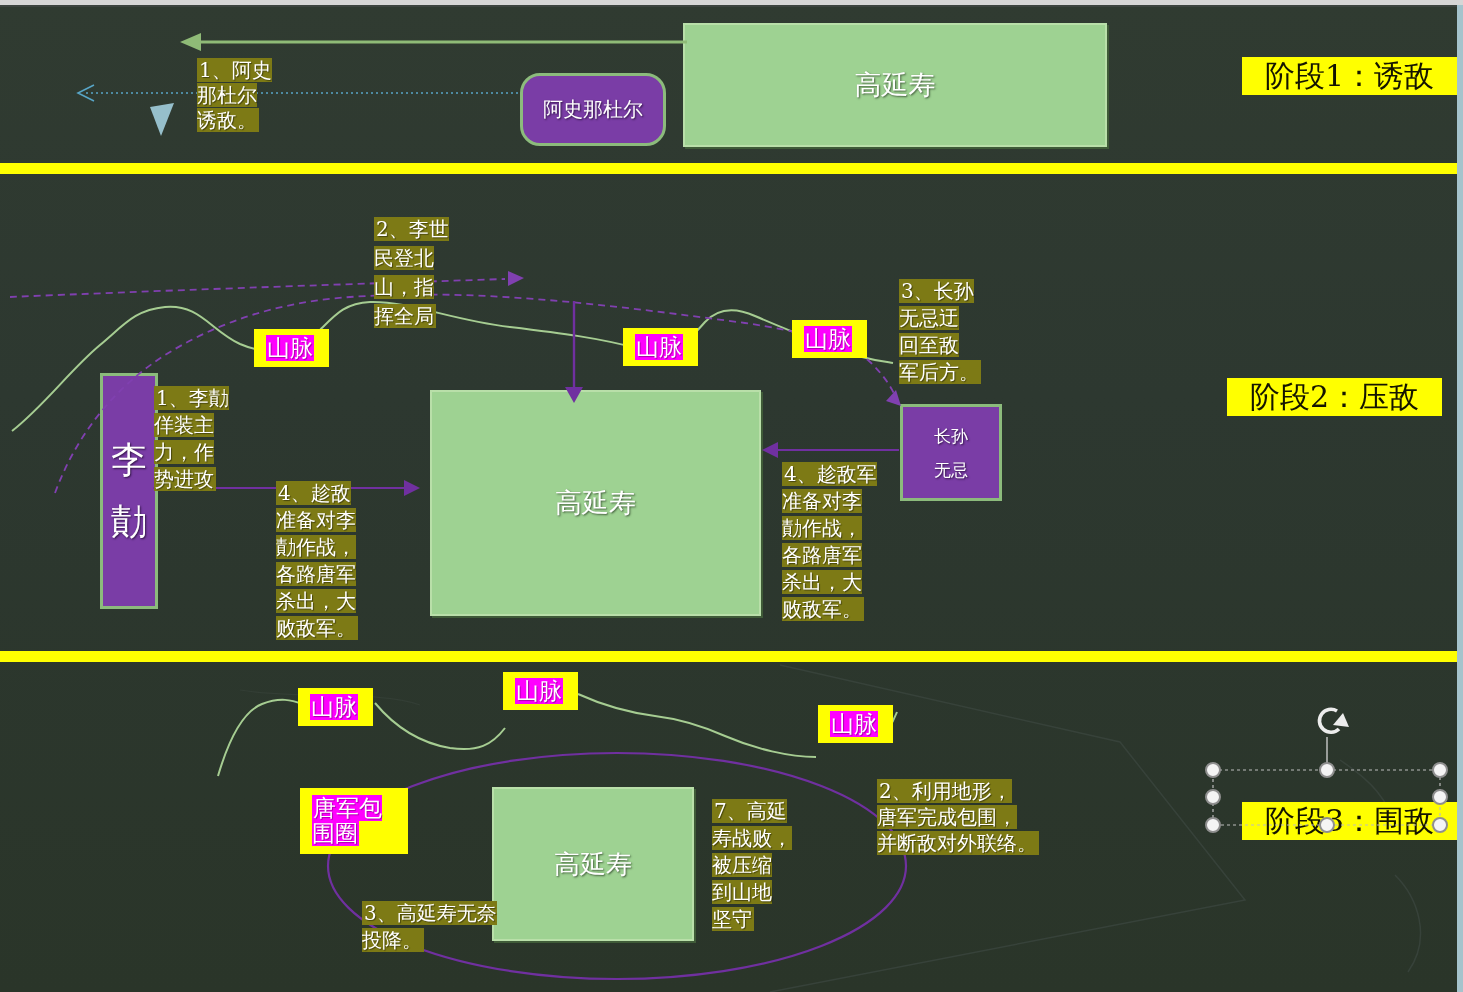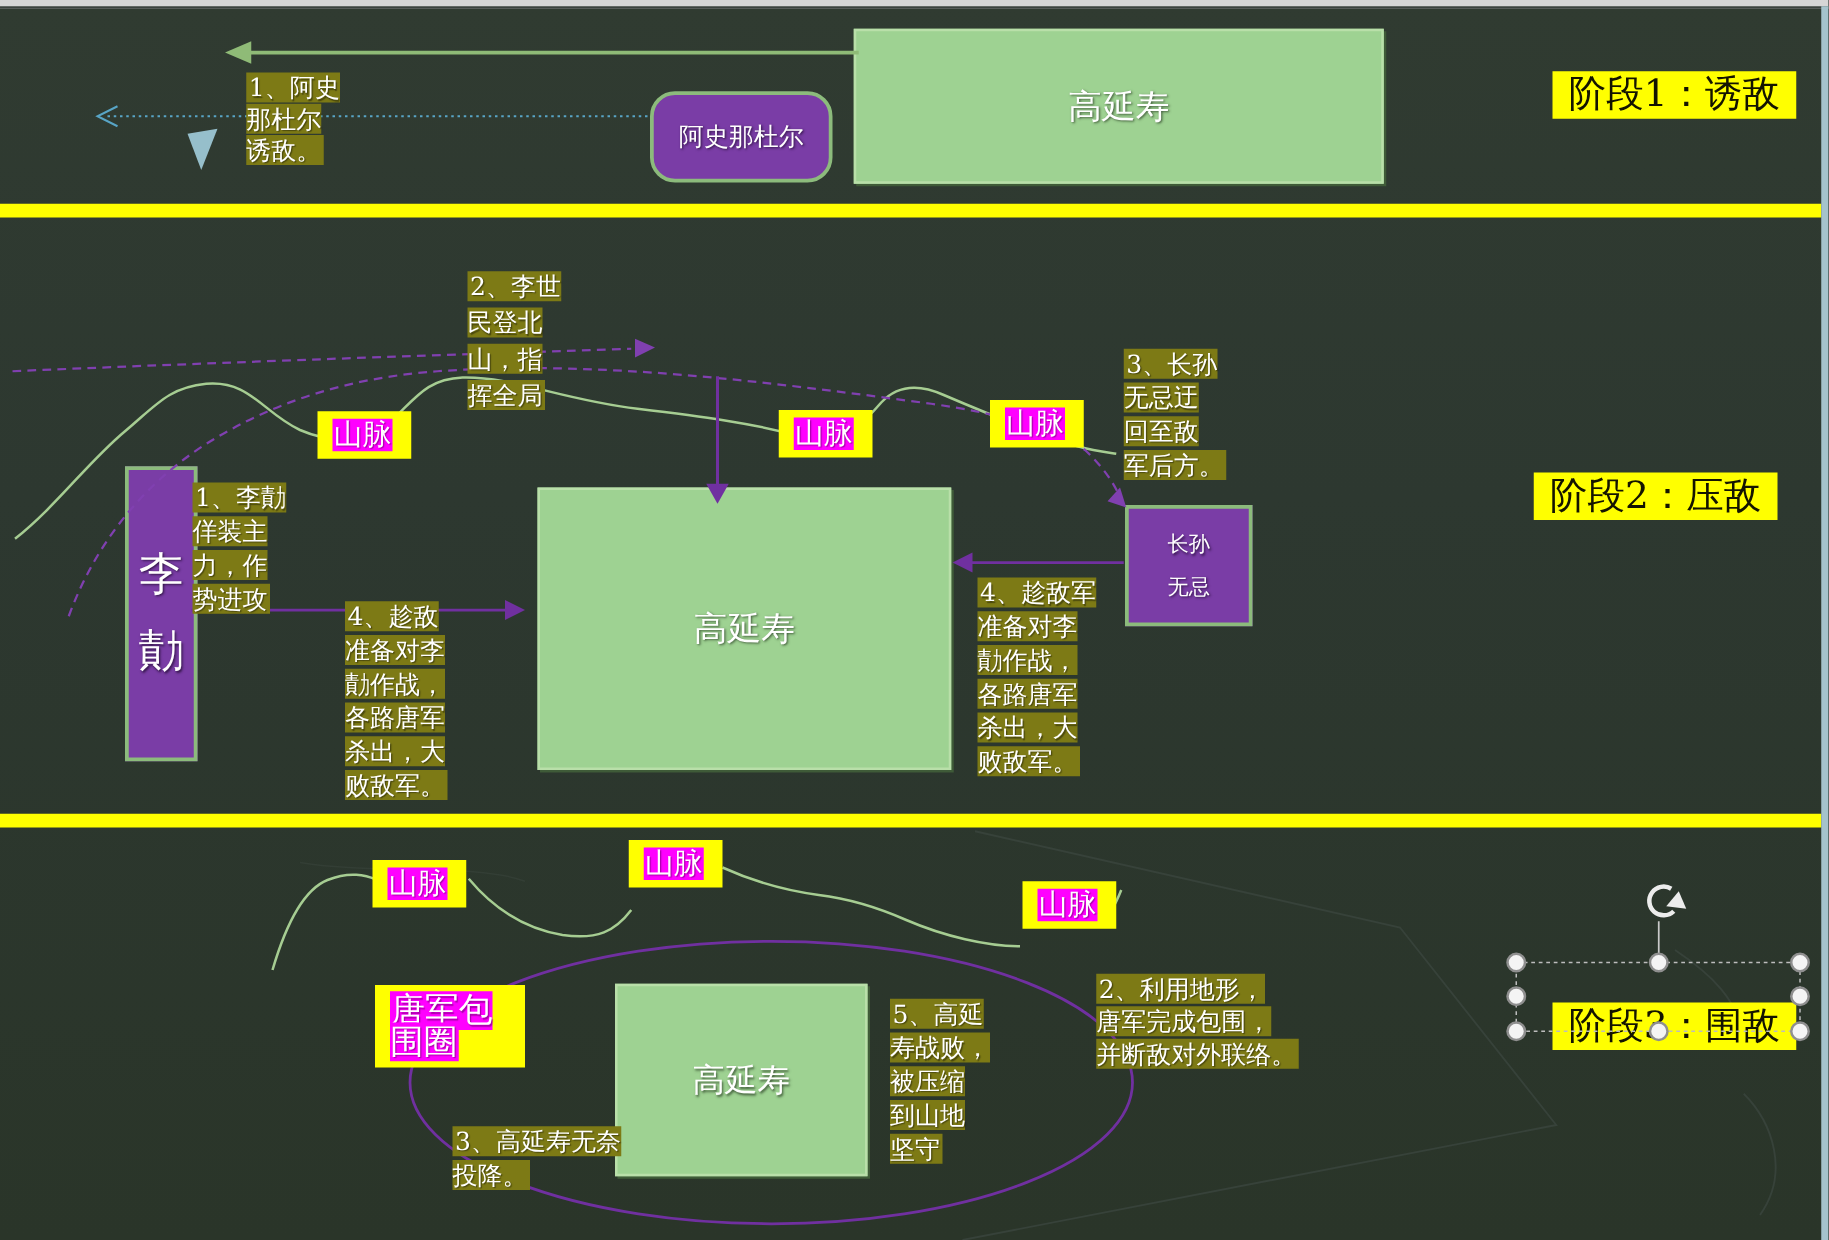--- a/index.html
+++ b/index.html
@@ -16,31 +16,31 @@
   
   .gbox{position:absolute;background:#9ed292;border:2px solid #b9dfa9;box-shadow:2px 2px 0 #3f5b38;
         display:flex;align-items:center;justify-content:center;color:#ffffff;
         font-family:"DejaVu Serif","Liberation Serif",serif;text-shadow:1px 1px 2px rgba(40,60,35,.8);z-index:1;}
   .pbox{position:absolute;background:#7a3da6;border:3px solid #8cbb7c;
         display:flex;align-items:center;justify-content:center;color:#ffffff;text-align:center;
         font-family:"DejaVu Serif","Liberation Serif",serif;text-shadow:1px 1px 2px rgba(30,10,45,.8);
         white-space:pre-line;z-index:1;}
   
   .stagelabel{position:absolute;background:#ffff00;color:#141400;font-size:30px;line-height:34px;
-        padding:2px 13px;font-family:"DejaVu Serif","Liberation Serif",serif;z-index:3;}
+        padding:2px 23px;font-family:"DejaVu Serif","Liberation Serif",serif;z-index:3;}
   
   .note{position:absolute;z-index:3;font-family:"DejaVu Serif","Liberation Serif",serif;}
   .note>span{background:#7d7a15;color:#ffffff;font-size:20px;line-height:27px;
         white-space:pre-line;padding:0 2px;text-shadow:1px 1px 1px rgba(0,0,0,.45);}
   
   .mtn{position:absolute;background:#ffff00;padding:5px 15px 5px 12px;z-index:3;}
   .mtn>span{background:#ff00ff;color:#ffffff;font-size:23px;line-height:28px;padding:0 1px;
         font-family:"DejaVu Serif","Liberation Serif",serif;text-shadow:1px 1px 1px rgba(0,0,0,.35);}
   .encircle{position:absolute;background:#ffff00;padding:8px 26px 8px 12px;z-index:3;}
-  .encircle>span{background:#ff00ff;color:#ffffff;font-size:27px;line-height:25px;padding:0 1px;
+  .encircle>span{background:#ff00ff;color:#ffffff;font-size:23px;line-height:25px;padding:0 1px;
         white-space:pre-line;font-family:"DejaVu Serif","Liberation Serif",serif;text-shadow:1px 1px 1px rgba(0,0,0,.35);}
   svg{position:absolute;left:0;top:0;z-index:2;}
   svg#decor{z-index:0;}
   svg#selection{z-index:4;}
 </style>
 </head>
 <body>
 
 <div id="canvas">
 
@@ -197,21 +197,21 @@
     <span>山脉</span>
   </div>
   <div class="mtn" style="left:818px;top:705px;">
     <span>山脉</span>
   </div>
   <div class="encircle" style="left:300px;top:788px;">
     <span>唐军包
 围圈</span>
   </div>
   <div class="note" style="left:712px;top:798px;">
-    <span>5、高延
+    <span>7、高延
 寿战败，
 被压缩
 到山地
 坚守</span>
   </div>
   <div class="note" style="left:877px;top:778px;">
     <span style="line-height:26px;">2、利用地形，
 唐军完成包围，
 并断敌对外联络。</span>
   </div>

